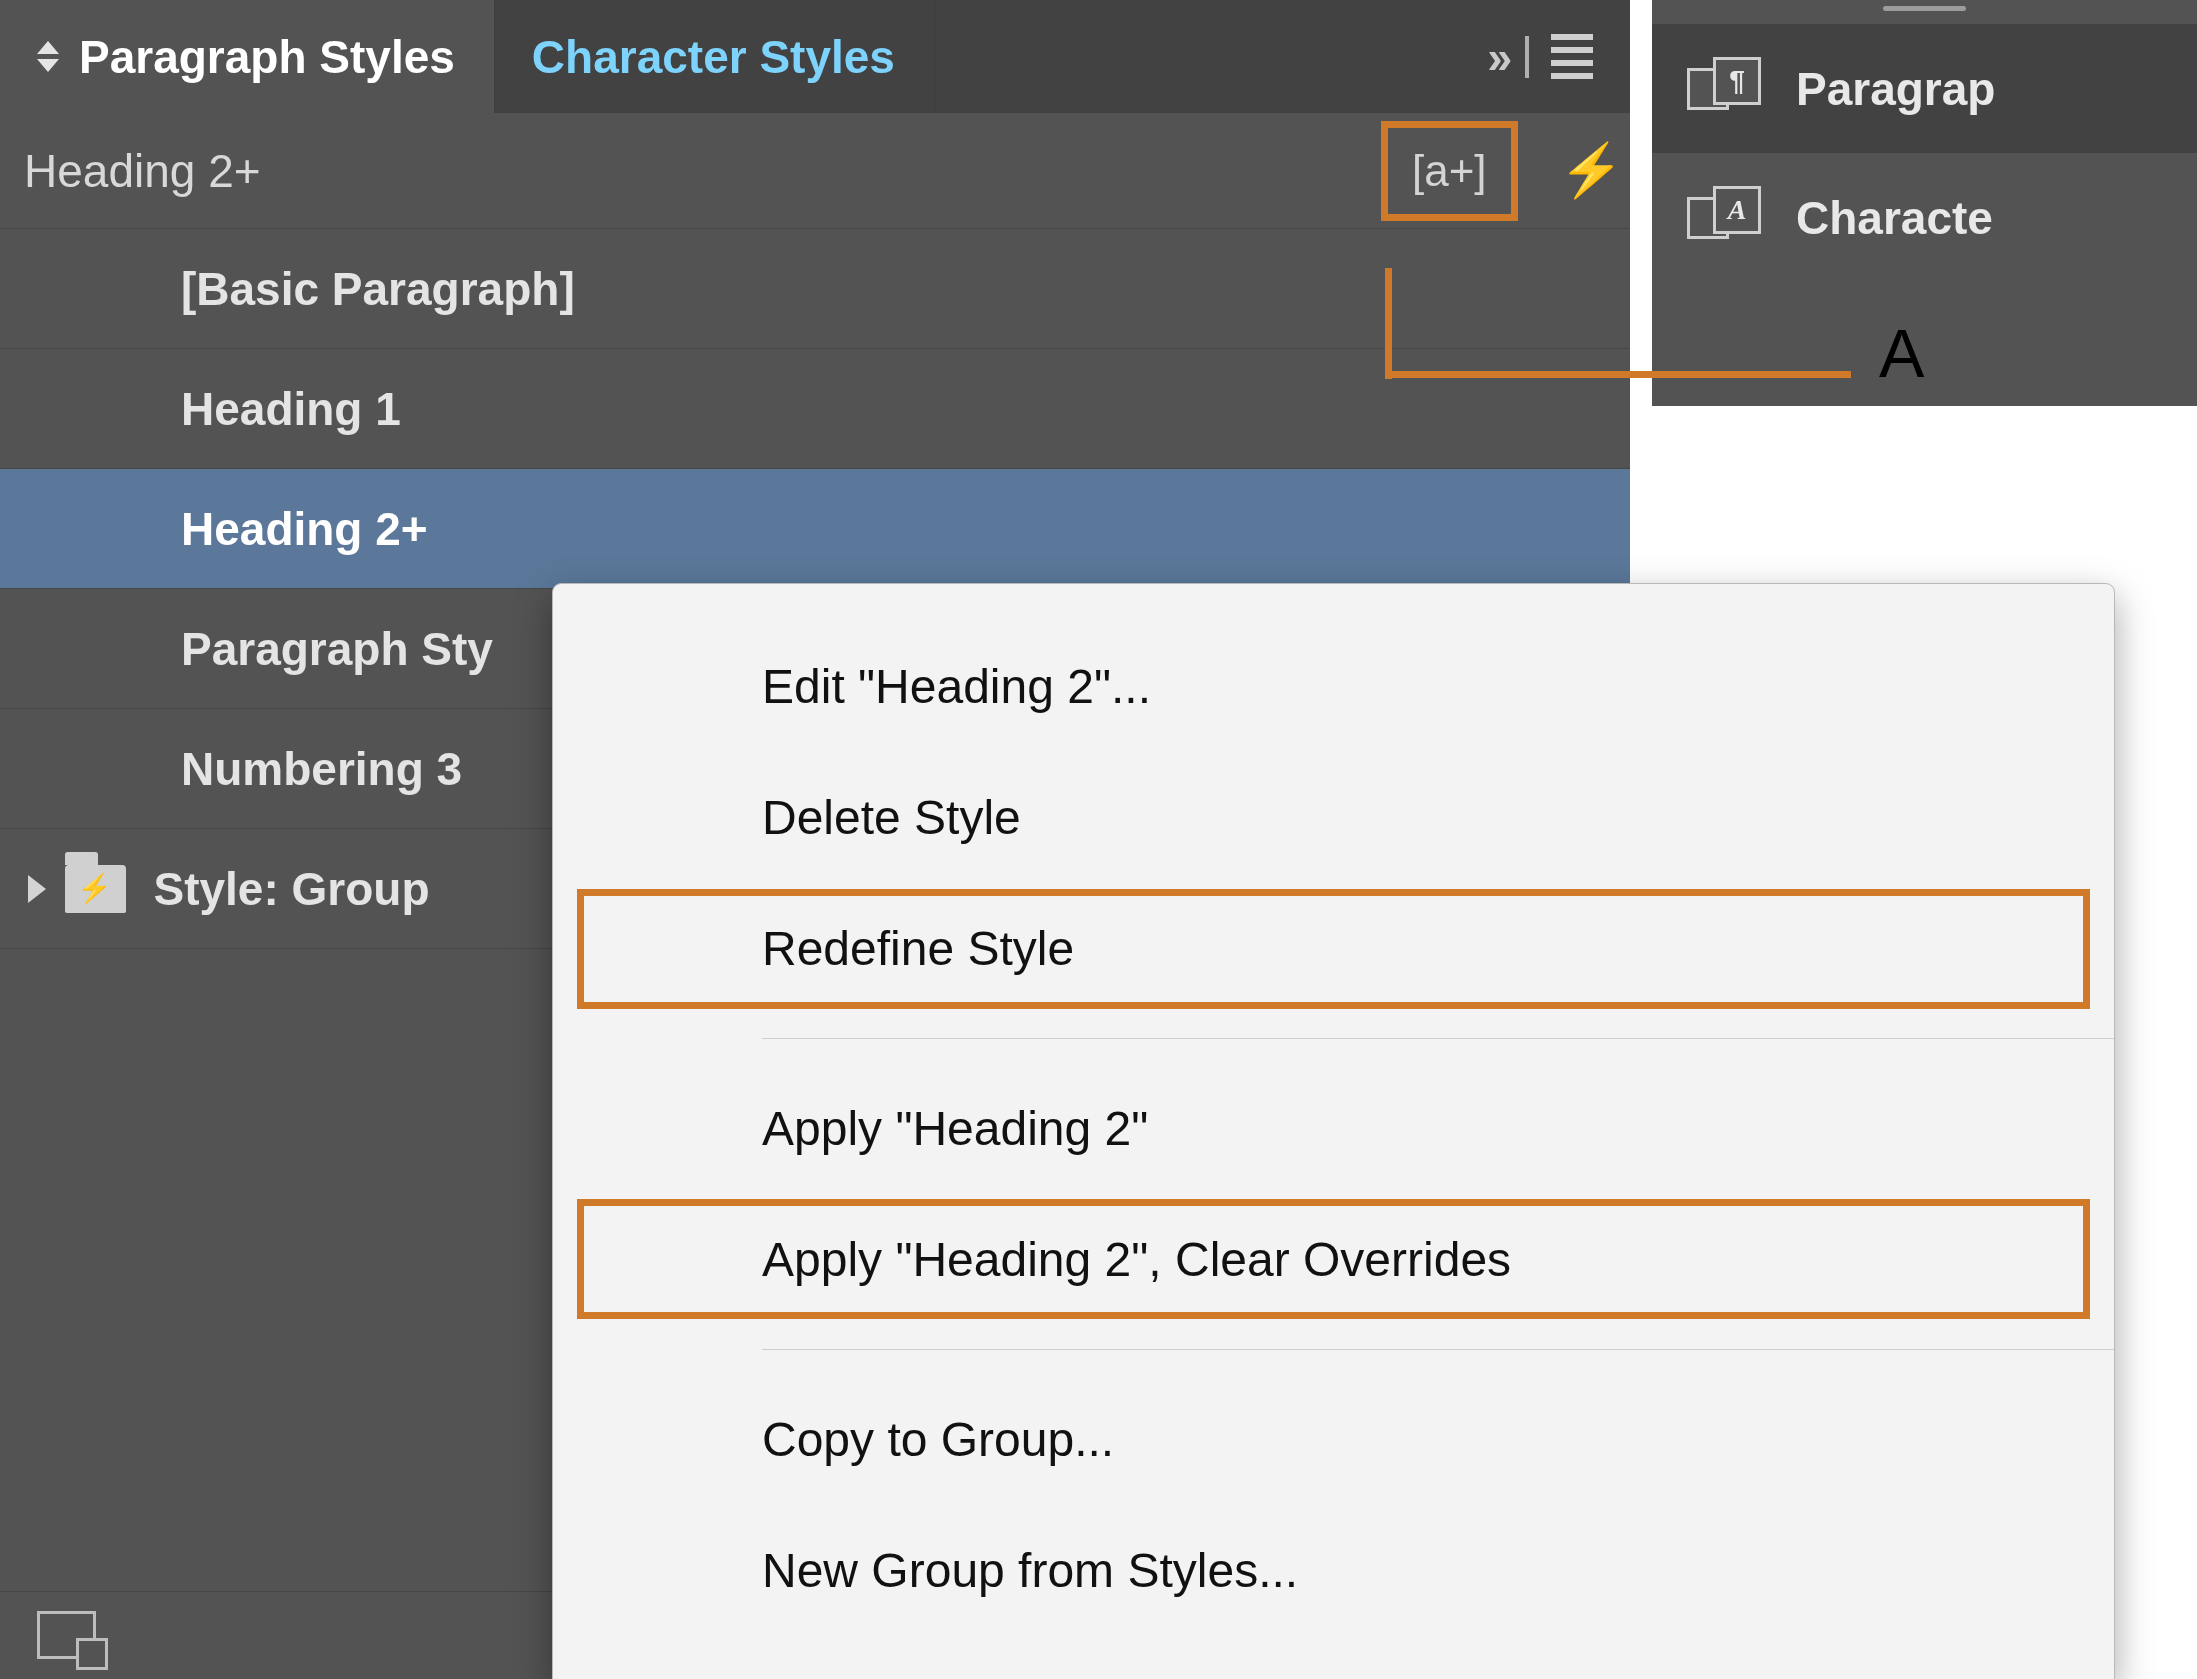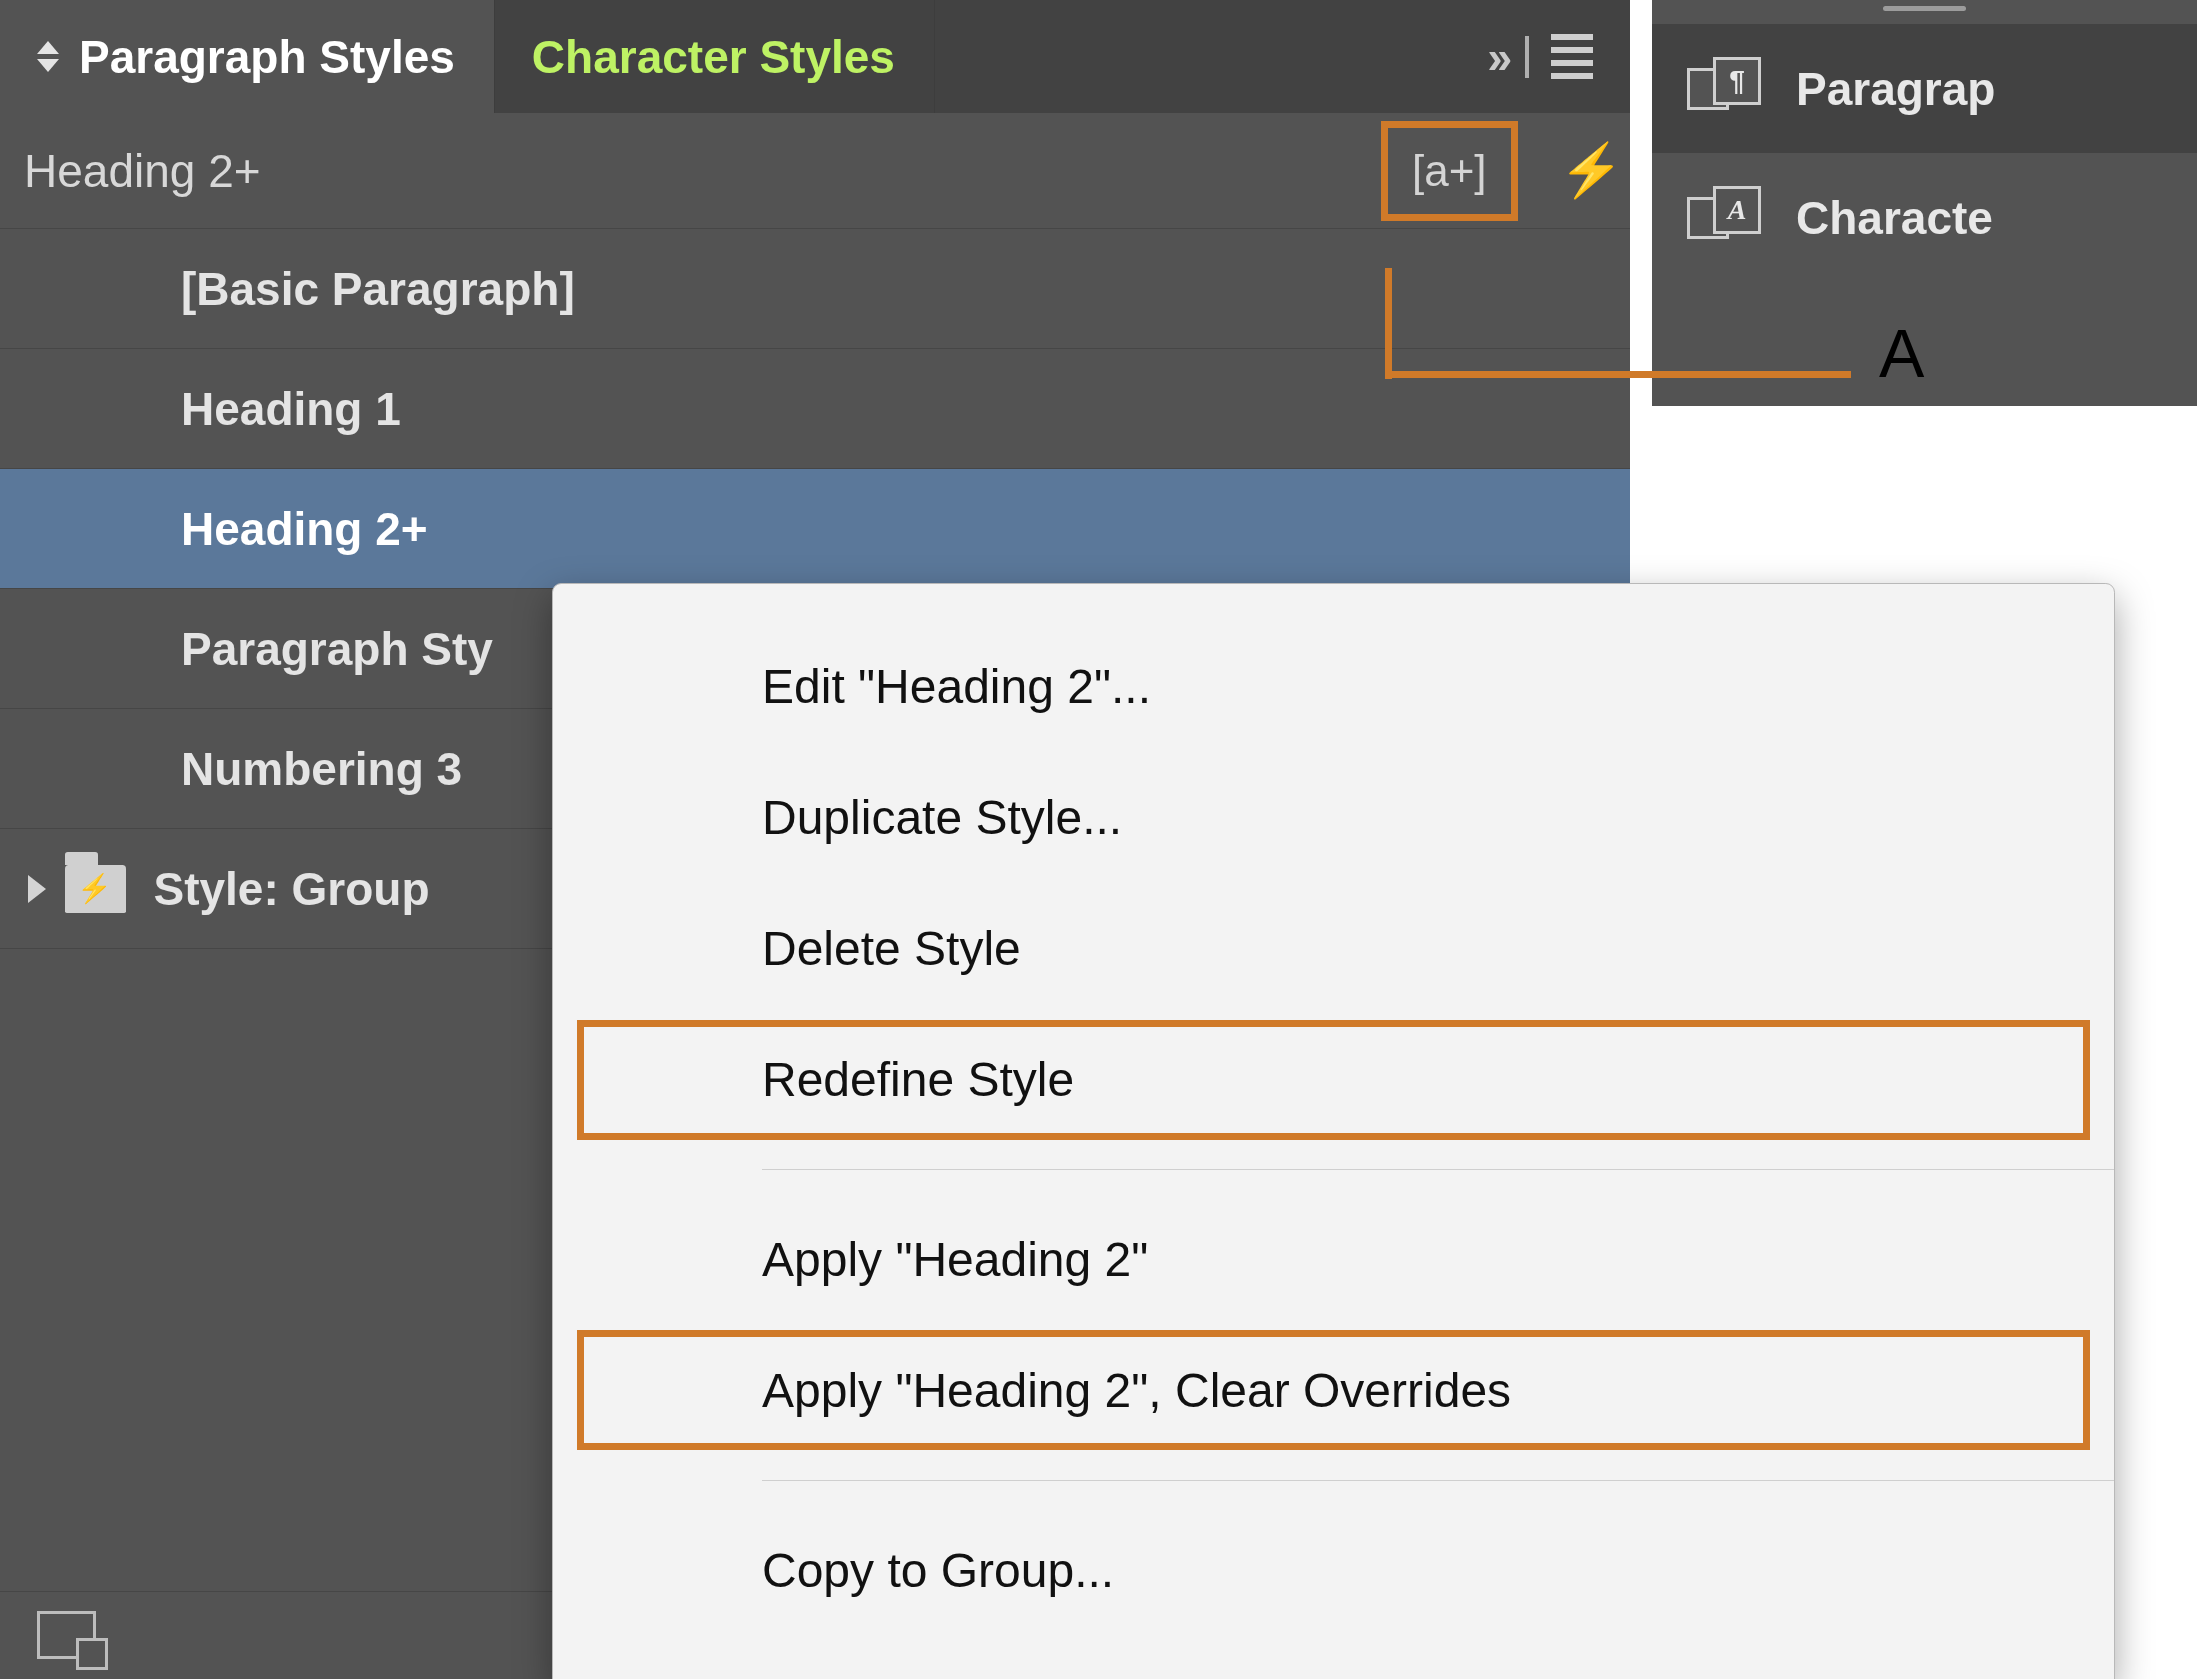--- a/index.html
+++ b/index.html
@@ -42,21 +42,21 @@
     border-right: 1.8px solid #3d3d3d;
     justify-content: space-between;
   }
   .tab.active {
     background: #535353;
     color: #ffffff;
     font-weight: 700;
   }
   .tab.inactive {
     background: #424242;
-    color: #bef264;
+    color: #7dd3fc;
     font-weight: 700;
   }
   .tab-spacer {
     flex: 1;
     background: #424242;
     display: flex;
     align-items: center;
     justify-content: flex-end;
     padding-right: 37px;
   }
@@ -394,23 +394,20 @@
   <div class="bottom-row">
     <span class="cc-icon"></span>
   </div>
 </div>
 
 <div class="context-menu">
   <div class="menu-item">
     <span>Edit "Heading 2"...</span>
   </div>
   <div class="menu-item">
-    <span>Duplicate Style...</span>
-  </div>
-  <div class="menu-item">
     <span>Delete Style</span>
   </div>
   <div class="menu-item highlighted">
     <span>Redefine Style</span>
   </div>
 
   <div class="menu-sep"></div>
 
   <div class="menu-item">
     <span>Apply "Heading 2"</span>

